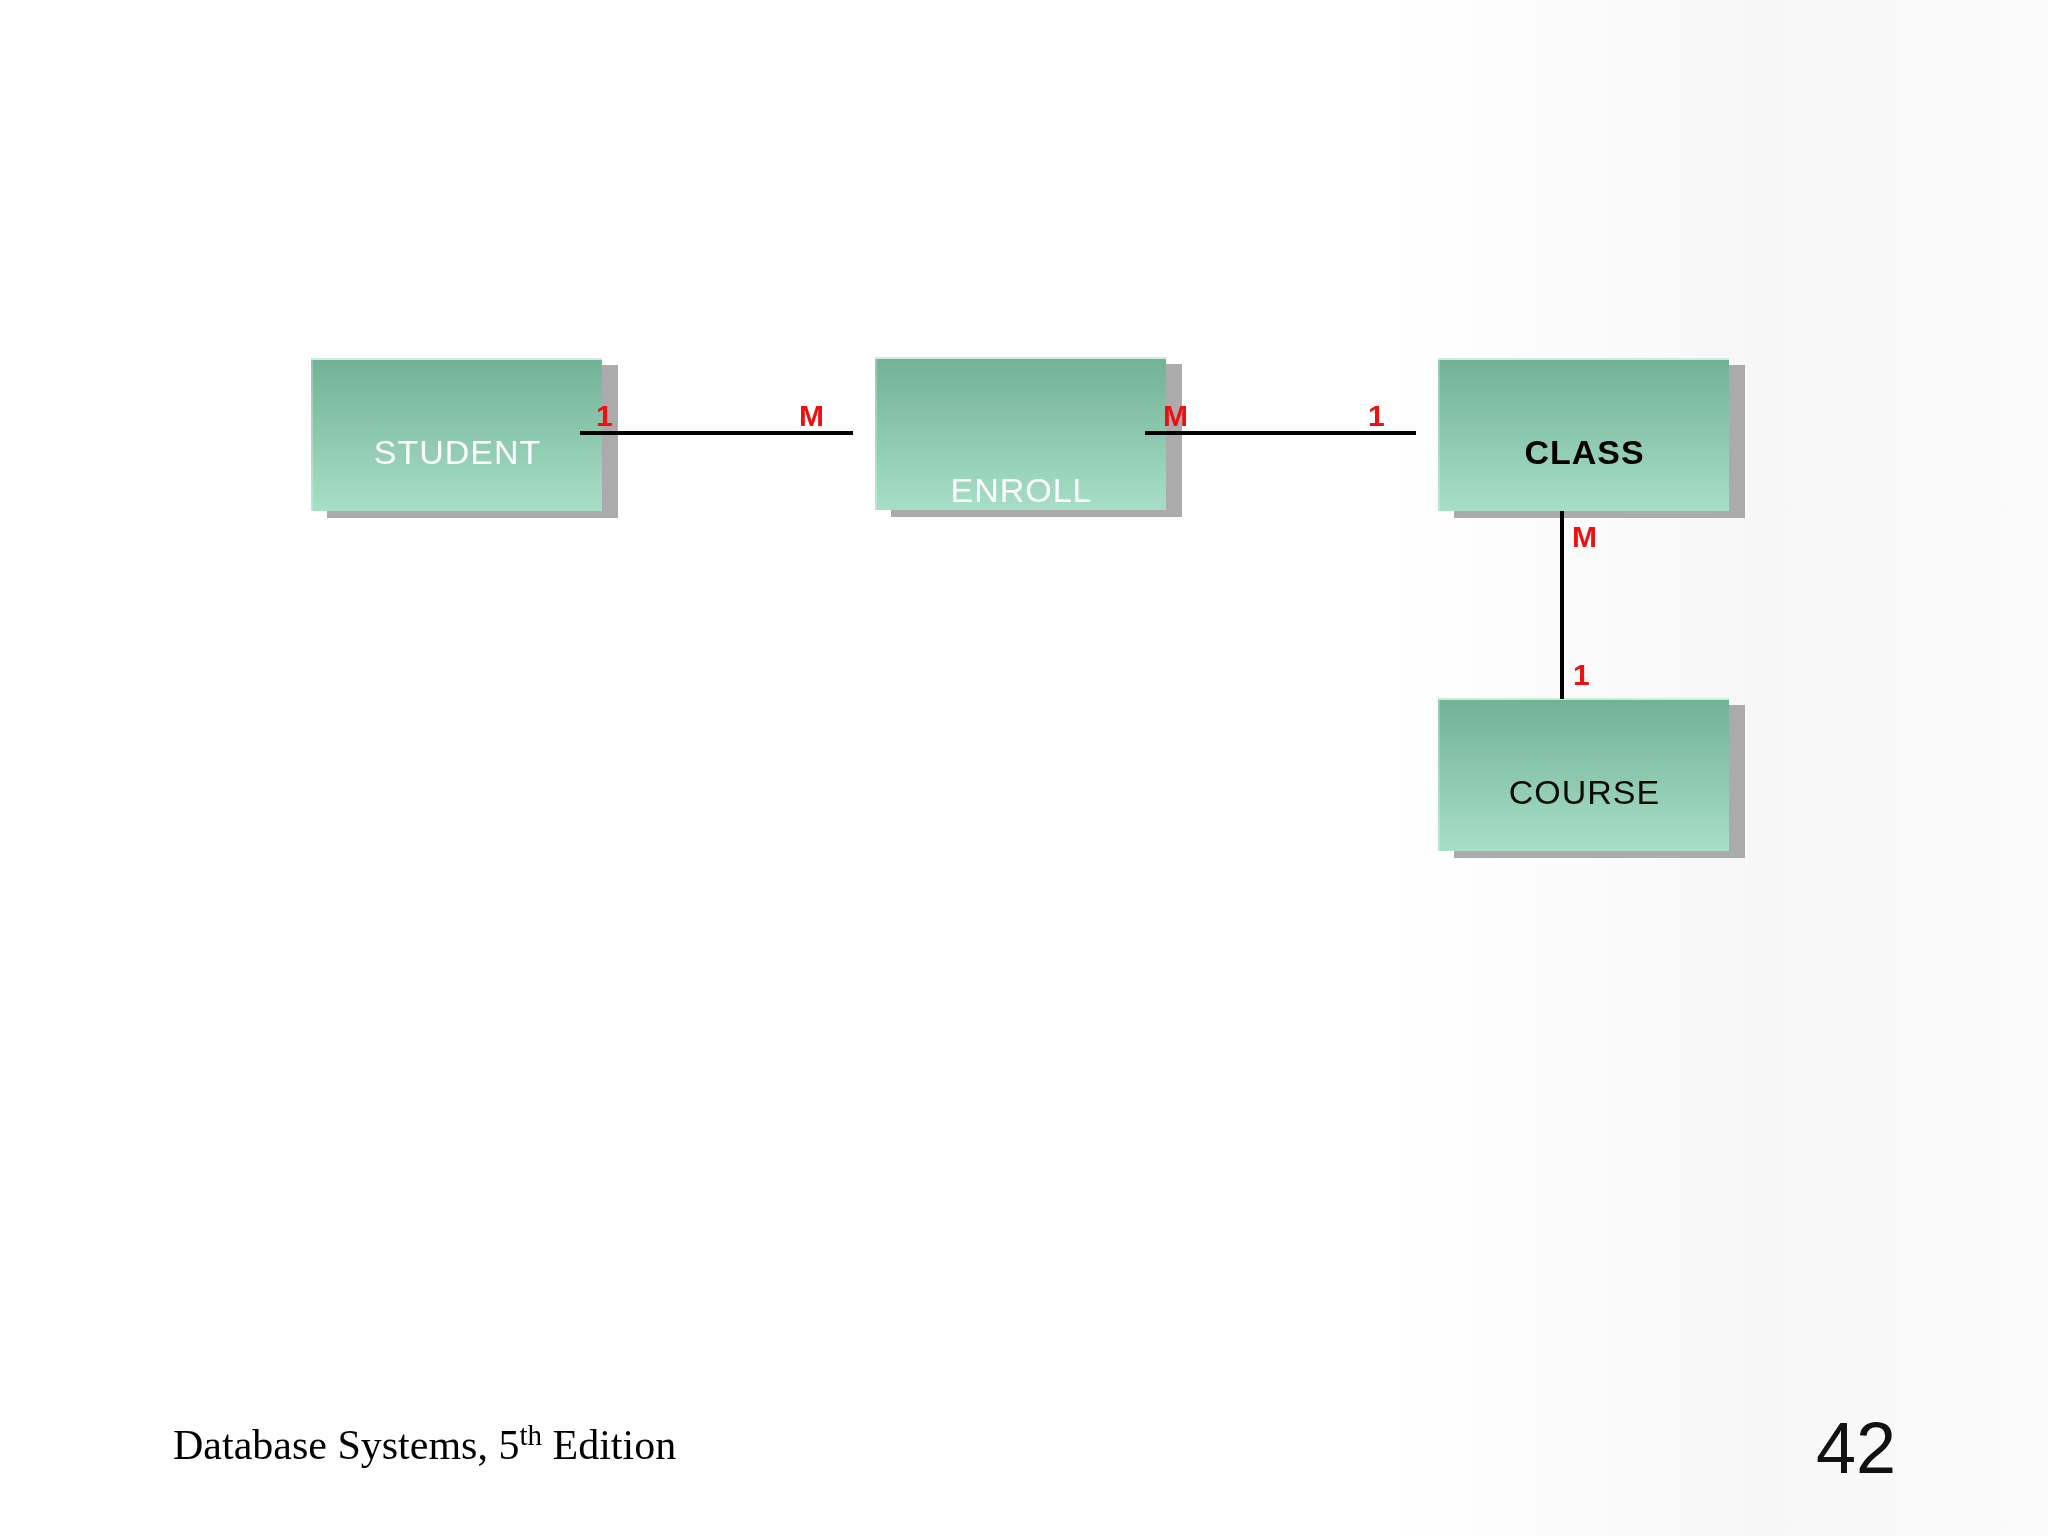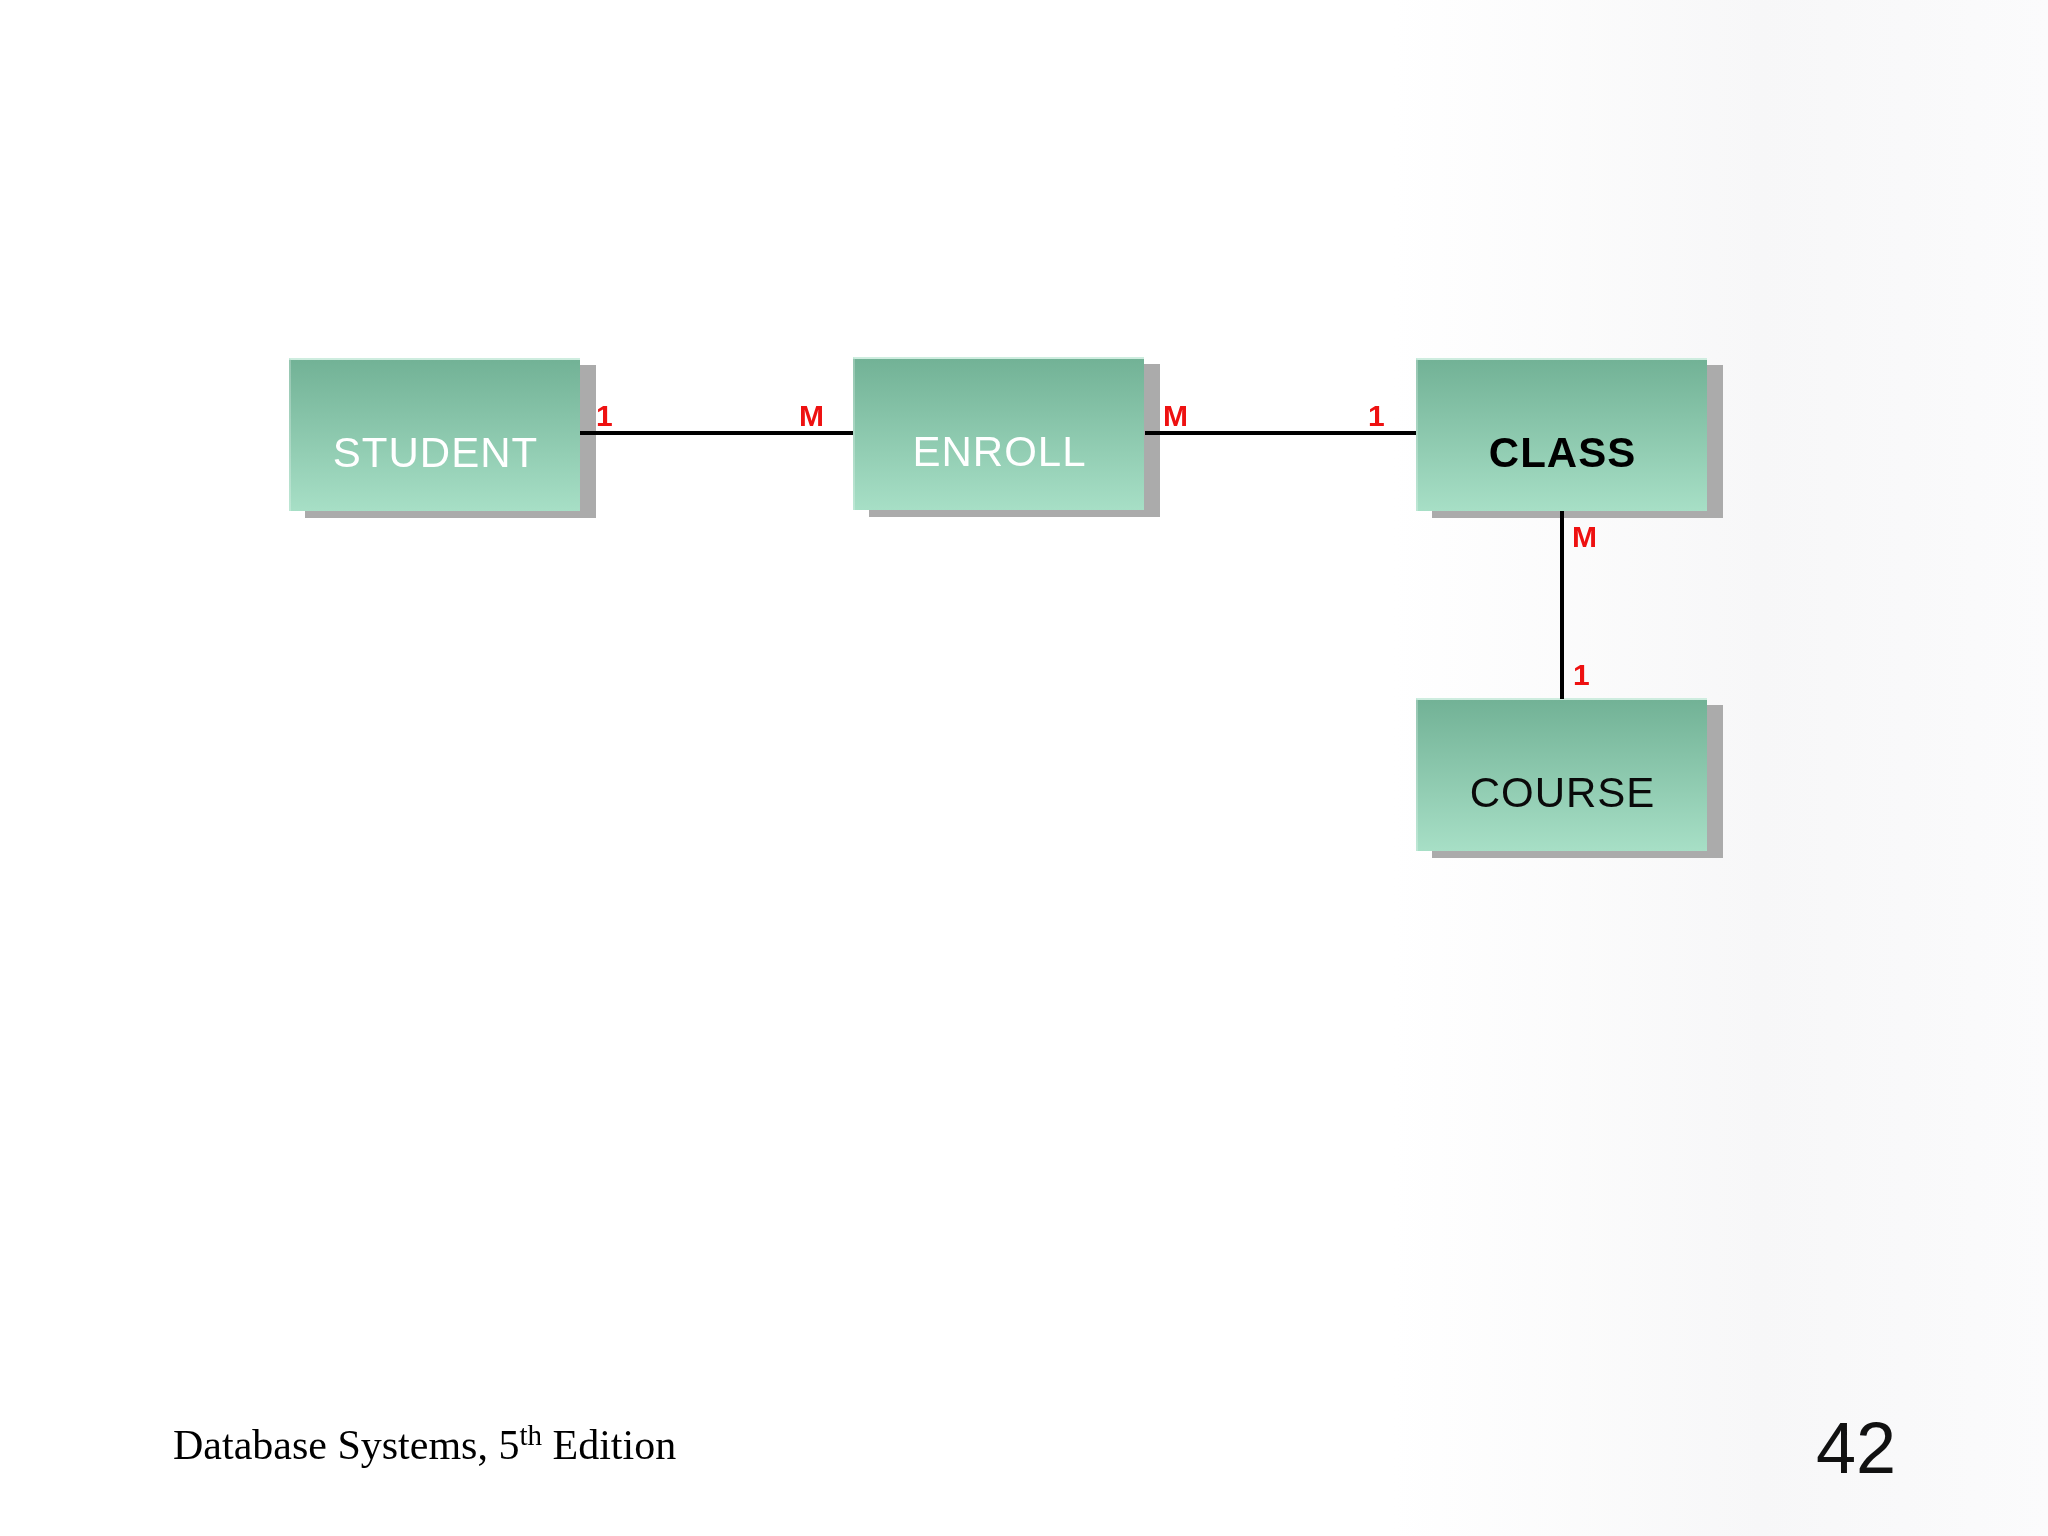--- a/index.html
+++ b/index.html
@@ -25,25 +25,26 @@
       var(--box-gradient-top, #72b296) 0%,
       var(--box-gradient-bottom, #a7dfc6) 100%);
     box-shadow: 16px 7px 0 var(--shadow, #ababab);
     border-top: 2px solid rgba(255,255,255,0.45);
     border-left: 2px solid rgba(255,255,255,0.25);
     display: flex;
     align-items: center;
     justify-content: center;
     padding-top: 34px;
     font-family: "Liberation Sans", sans-serif;
-    font-size: 42px;
+    font-size: 34px;
     letter-spacing: 1px;
+    margin-left: 22px;
   }
   #entity-student { left: 289px;  top: 358px; }
-  #entity-enroll  { left: 853px;  top: 357px; }
+  #entity-enroll  { left: 853px;  top: 357px; align-items: flex-end; }
   #entity-class   { left: 1416px; top: 358px; }
   #entity-course  { left: 1416px; top: 698px; justify-content: center; }
 
   
   .connector {
     position: absolute;
     background: var(--connector, #000000);
   }
   #conn-student-enroll { left: 580px;  top: 431px; width: 273px; height: 4px; }
   #conn-enroll-class   { left: 1145px; top: 431px; width: 271px; height: 4px; }

